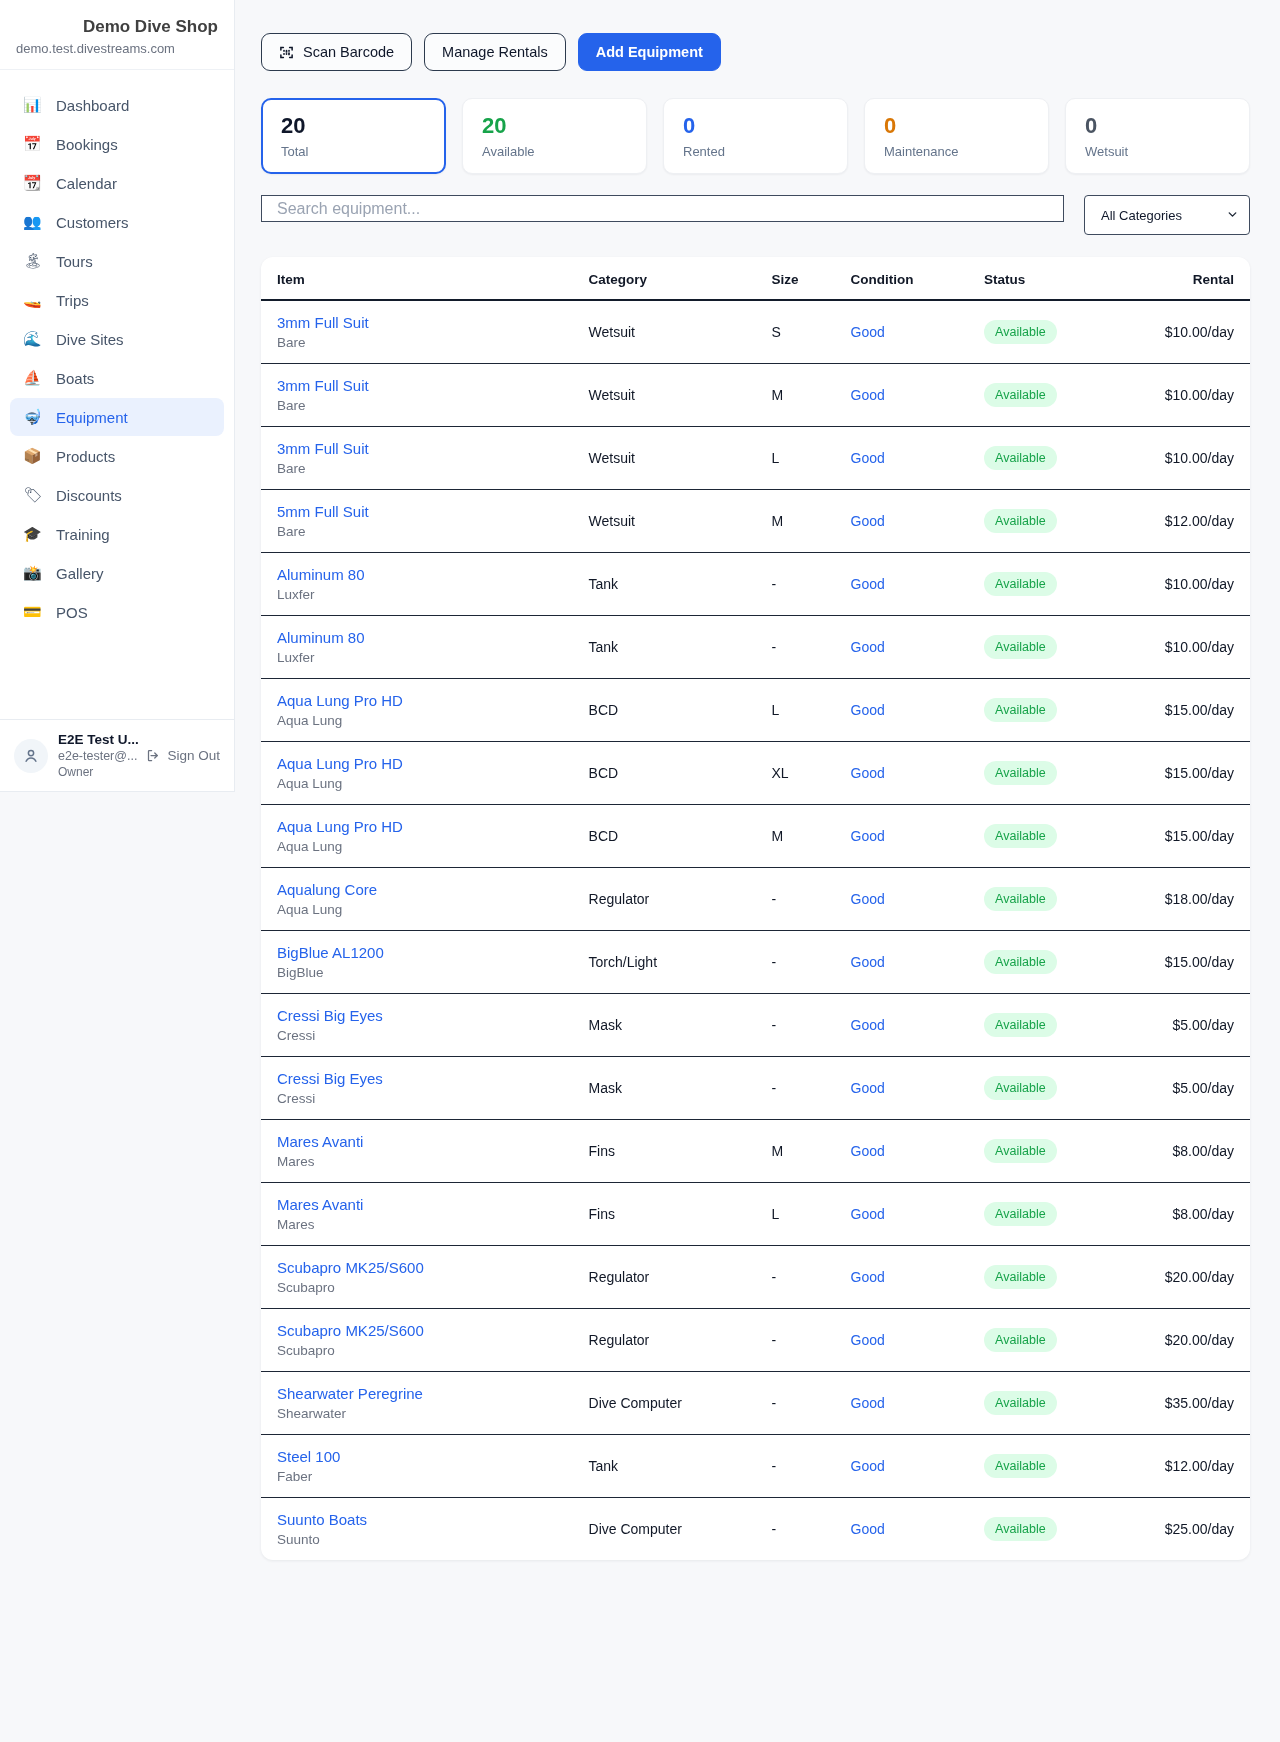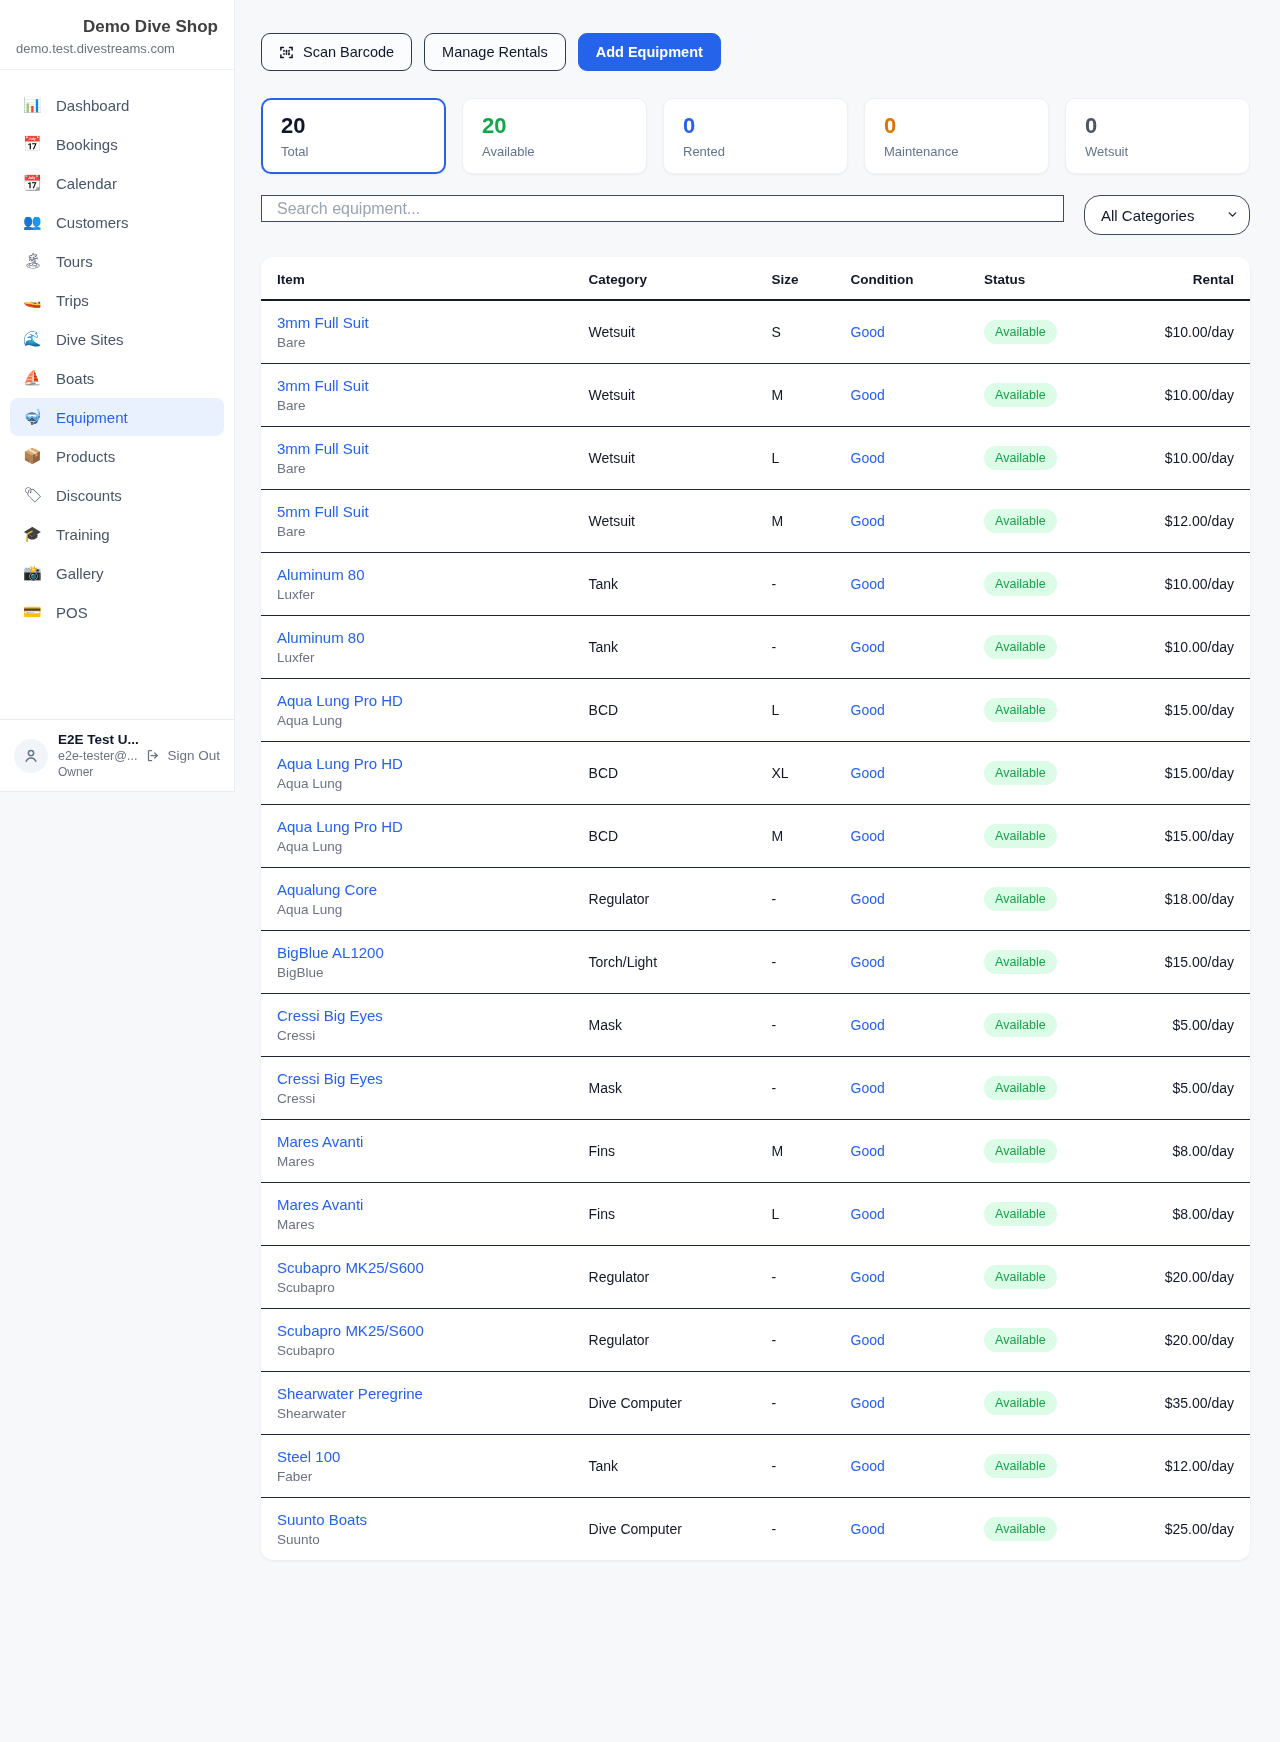--- a/index.html
+++ b/index.html
@@ -71,22 +71,22 @@
   .stat-label { font-size: 13px; color: #64748b; margin-top: 5px; }
 
   .filters { display: flex; gap: 20px; margin-top: 21px; }
   .search-input {
     flex: 1; height: 27px; border: 1px solid #3f4b5e; border-radius: 0;
     padding: 0 15px; font-size: 16px; font-family: inherit; background: #ffffff; color: #0f172a;
   }
   .search-input::placeholder { color: #9aa3b2; }
   .select-wrap { position: relative; width: 166px; }
   .select-wrap select {
-    width: 100%; height: 40px; border: 1px solid #3f4b5e; border-radius: 16px;
-    background: #ffffff; font-size: 15px; font-family: inherit; color: #0f172a;
+    width: 100%; height: 40px; border: 1px solid #3f4b5e; border-radius: 4px;
+    background: #ffffff; font-size: 13px; font-family: inherit; color: #0f172a;
     padding: 0 30px 0 16px; appearance: none; -webkit-appearance: none; cursor: pointer;
   }
   .select-chevron { position: absolute; right: 11px; top: 13px; pointer-events: none; color: #1f2937; }
 
   .table-card {
     margin-top: 22px; background: #ffffff; border-radius: 12px;
     box-shadow: 0 1px 3px rgba(16,24,40,.07); overflow: hidden;
   }
   table { width: 100%; border-collapse: collapse; }
   th {

